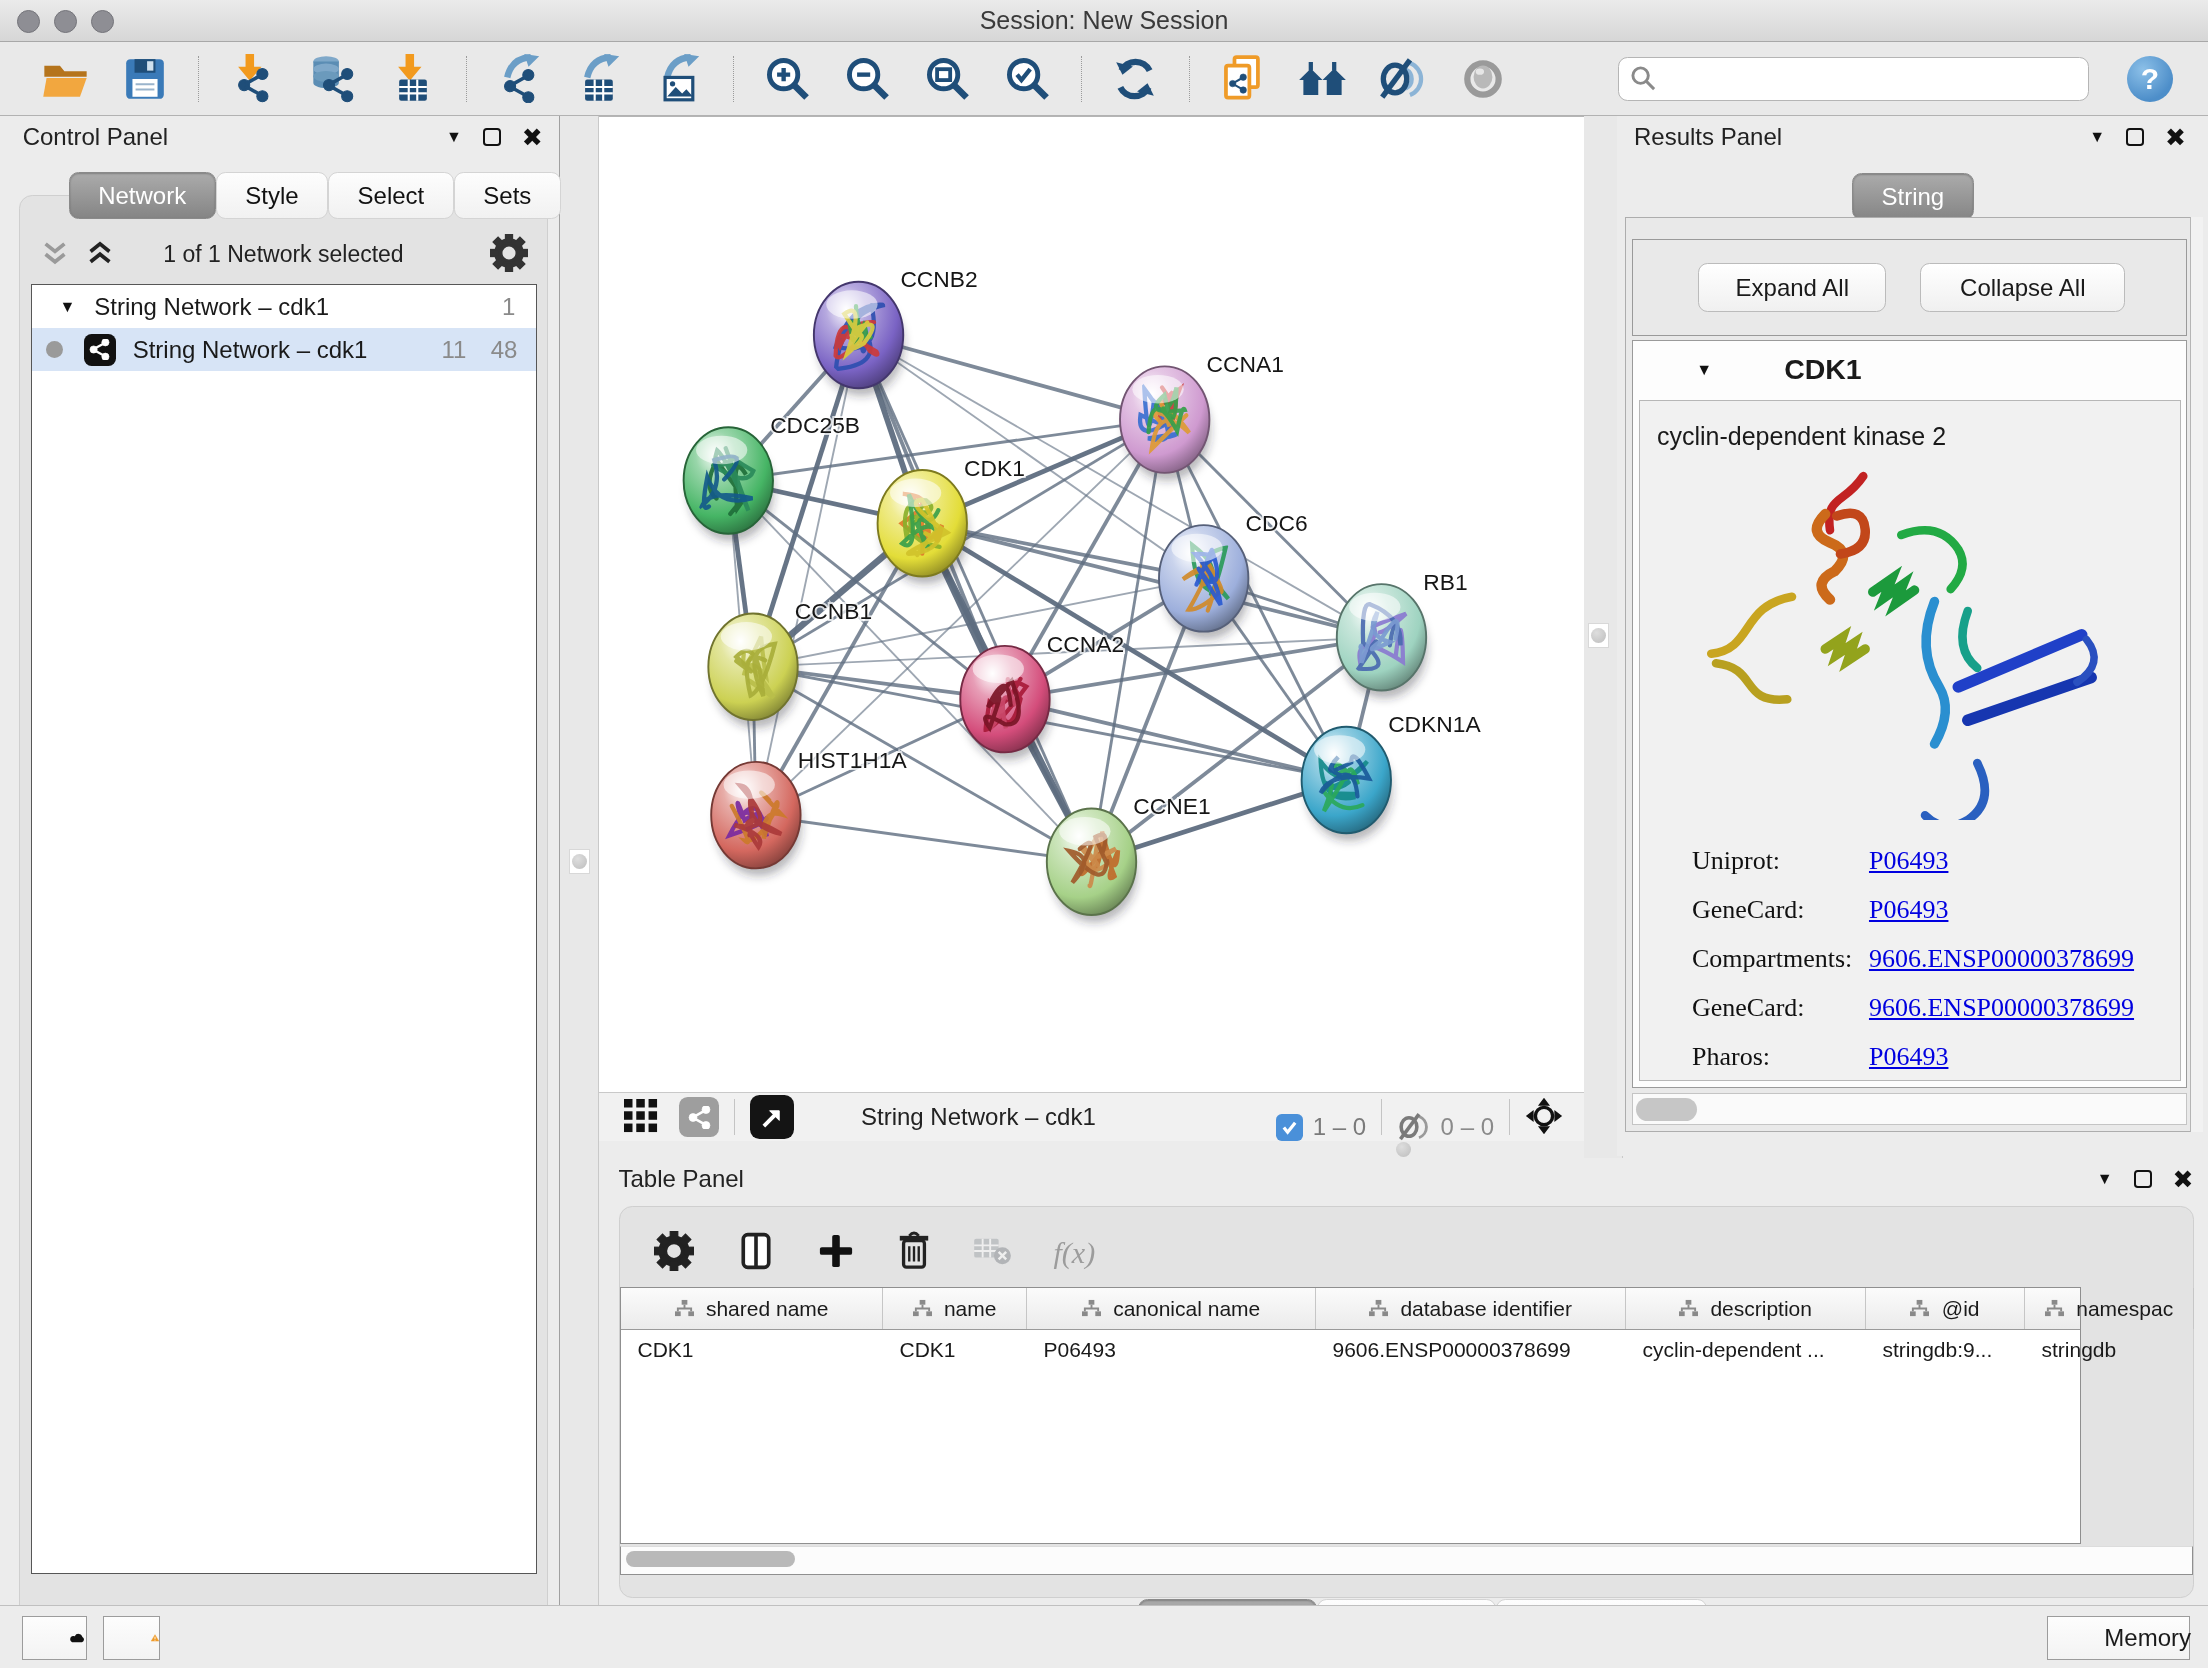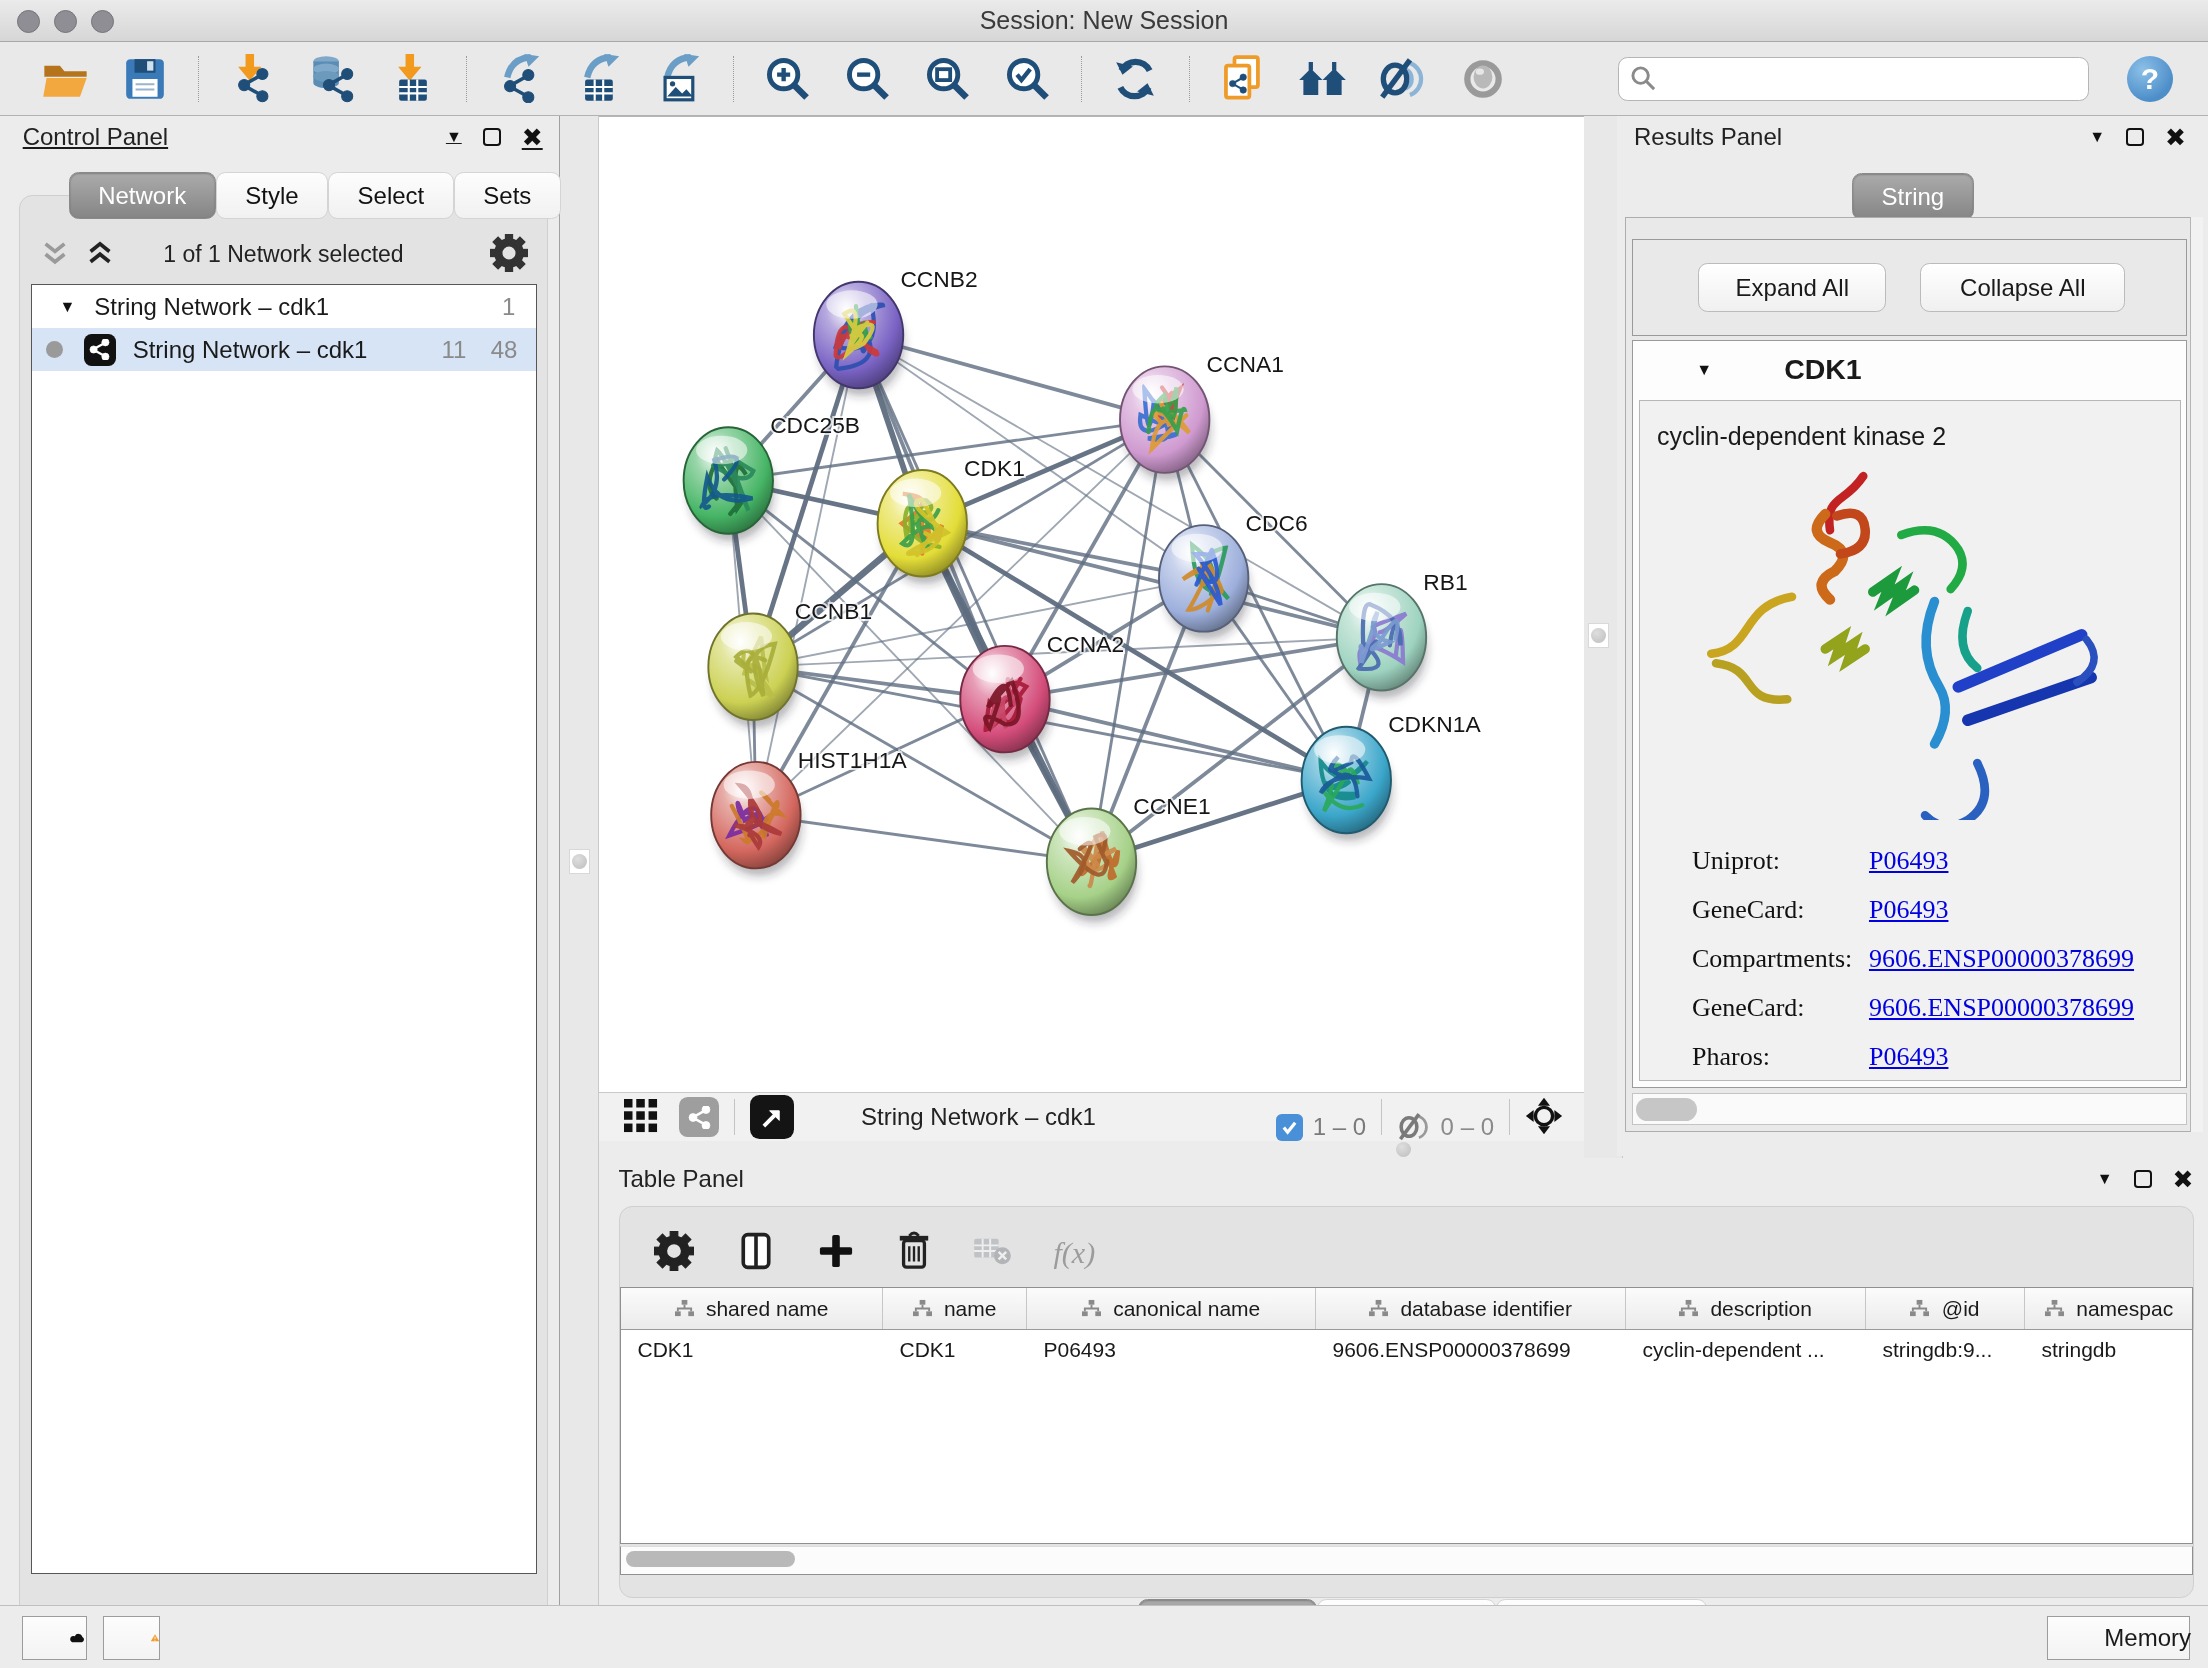--- a/index.html
+++ b/index.html
@@ -25,21 +25,21 @@
   .panel-title { font-size:24px; color:#222; }
   .ph-icons { margin-left:auto; display:flex; align-items:center; gap:21px; }
   .caret { font-size:16px; color:#111; }
   .floatbox { width:18px; height:18px; border:2.4px solid #111; border-radius:3.8px; }
   .closex { font-size:25px; font-weight:bold; color:#111; line-height:19px; }
 
   .tabbtn { height:47px; padding:0 28.5px; border-radius:9.5px; font-size:24px; display:flex; align-items:center; justify-content:center; background:linear-gradient(#fdfdfd,#f1f1f1); color:#111; border:1px solid #d4d4d4; }
   .tabbtn.sel { background:linear-gradient(#ababab,#858585); color:#fff; border:1px solid #8a8a8a; box-shadow:inset 0 1px 1.9px rgba(0,0,0,.25); }
 
   
-  #control-panel { left:5.7px; top:116px; width:554px; height:1489px; background:#ececec;text-decoration:underline; }
+  #control-panel { left:5.7px; top:116px; width:554px; height:1489px; background:#ececec; }
   #cp-tabs { position:absolute; left:63px; top:56px; display:flex; z-index:2; }
   #cp-container { position:absolute; left:13.3px; top:79px; width:529px; height:1484px; background:#e3e3e3; border:1px solid #cfcfcf; border-radius:13.3px; }
   #cp-toolrow { position:absolute; left:0; top:34px; width:100%; height:49px; display:flex; align-items:center; padding:0 19px; }
   #cp-status { font-size:23px; color:#222; position:absolute; left:0; width:100%; text-align:center; }
   #cp-tree { position:absolute; left:11.4px; top:88px; width:506px; height:1290px; background:#fff; border:1.9px solid #565656; }
   .tree-row { height:43px; display:flex; align-items:center; font-size:24px; position:relative; }
   .tree-row .cnt { position:absolute; color:#8a8a8a; }
   #tree-row-net { padding-left:27px; }
   #tree-row-view { background:#d7e4f6; }
   .share-badge { width:32px; height:32px; border-radius:7.6px; background:#111; display:flex; align-items:center; justify-content:center; flex:none; }
@@ -75,21 +75,21 @@
   .cl-label { width:177px; font-size:26px; color:#111; margin-left:25px; }
   .cl-value { font-size:26px; color:#0000e0; text-decoration:underline; }
   #rp-scroll { position:absolute; left:6.7px; top:875px; width:555px; height:32px; background:#fafafa; border:1px solid #c4c4c4; }
   #rp-scroll-thumb { position:absolute; left:2.9px; top:3.8px; width:61px; height:23px; border-radius:11.4px; background:#c6c6c6; }
   #rp-vscroll { position:absolute; right:0px; top:101px; width:13.3px; height:915px; background:#f2f2f2; border-left:1px solid #b5b5b5; }
 
   
   #table-panel { left:609px; top:1158px; width:1594px; height:447px; background:#ececec; }
   #tp-toolbox { position:absolute; left:9.5px; top:48px; width:1575px; height:392px; background:#e3e3e3; border:1px solid #cfcfcf; border-radius:13.3px; }
   #tp-icons { display:flex; align-items:center; gap:42px; padding:17px 0 0 34px; height:74px; }
-  #tp-table { position:absolute; left:0px; top:80px; width:1573px; height:257px; background:#fff; border:1.9px solid #8f8f8f; }
+  #tp-table { position:absolute; left:0px; top:80px; width:1461px; height:257px; background:#fff; border:1.9px solid #8f8f8f; }
   #tp-headrow { display:flex; height:42px; background:linear-gradient(#fbfbfb,#ebebeb); border-bottom:1.9px solid #9a9a9a; }
   .th { display:flex; align-items:center; justify-content:center; gap:11.4px; font-size:21px; color:#1a1a1a; border-right:1px solid #c6c6c6; overflow:hidden; white-space:nowrap; flex:none; }
   #tp-bodyrow { display:flex; height:40px; }
   .td { font-size:21px; padding:7.6px 0 0 17px; overflow:hidden; white-space:nowrap; flex:none; }
   #tp-hscroll { position:absolute; left:0px; top:339px; width:1573px; height:28.5px; background:#fcfcfc; border:1.9px solid #8f8f8f; border-top:1px solid #dcdcdc; }
   #tp-hthumb { position:absolute; left:5.7px; top:3.8px; width:169px; height:16px; border-radius:8.6px; background:#b9b9b9; }
   #tp-tabs { position:absolute; left:518px; top:392px; display:flex; }
 
   
   #statusbar { left:0; top:1605px; width:2208px; height:63px; background:#ececec; border-top:1px solid #c0c0c0; }

